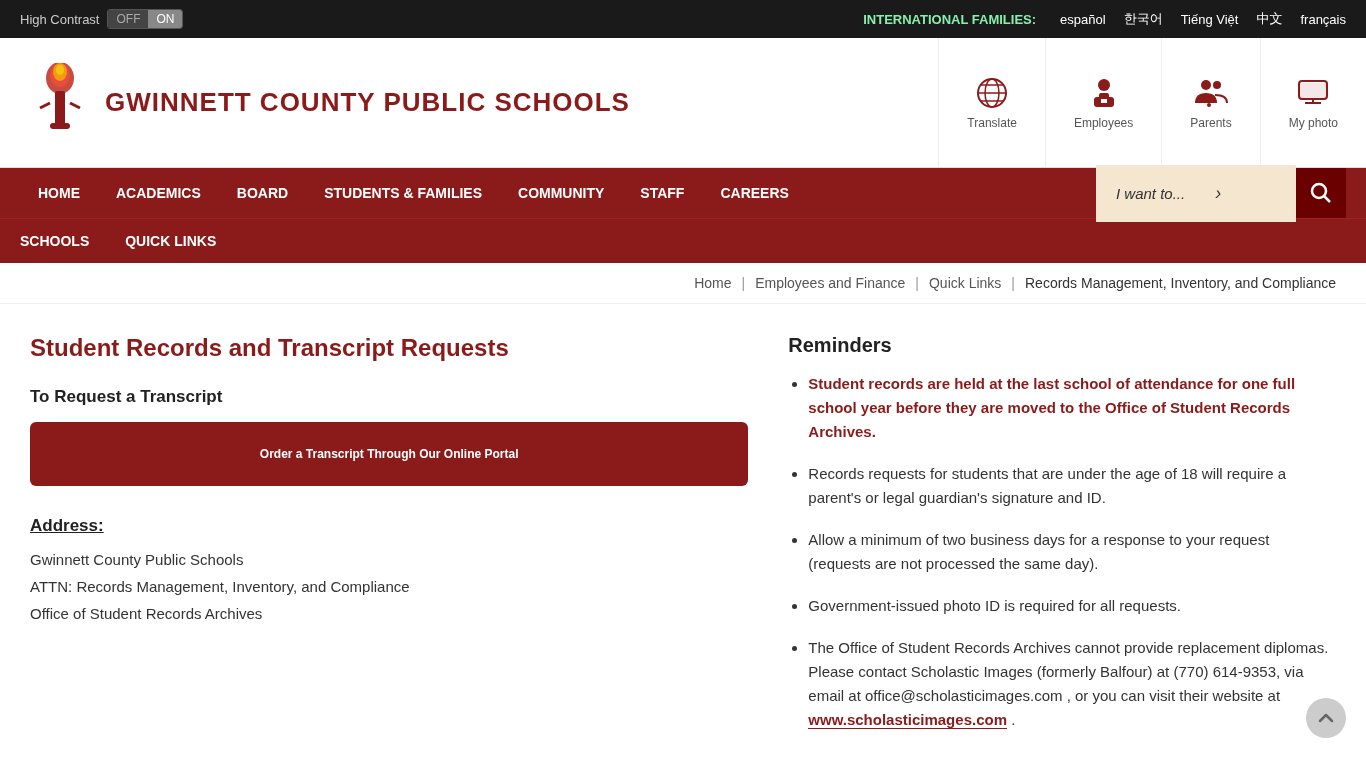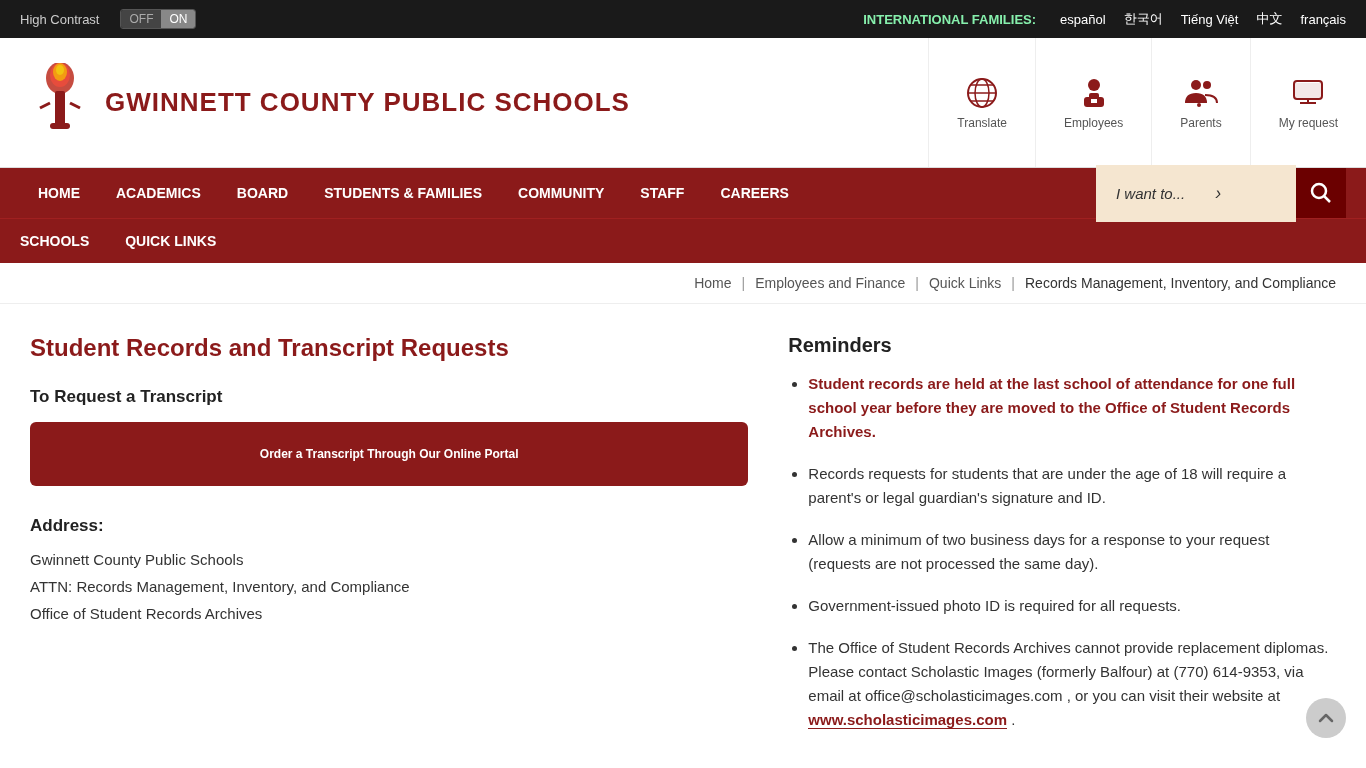--- a/index.html
+++ b/index.html
@@ -7,21 +7,20 @@
 
     
     .top-bar {
       background: #1a1a1a;
       color: #fff;
       display: flex;
       align-items: center;
       padding: 0 20px;
       height: 38px;
       font-size: 13px;
-      gap: 13px;
     }
     .high-contrast-label { color: #ccc; margin-right: 8px; }
     .toggle-container { display: flex; align-items: center; gap: 0; border: 1px solid #555; border-radius: 3px; overflow: hidden; }
     .toggle-btn { padding: 2px 8px; font-size: 12px; cursor: pointer; }
     .toggle-off { background: #444; color: #aaa; }
     .toggle-on { background: #888; color: #fff; }
     .intl-families { margin-left: auto; display: flex; align-items: center; gap: 18px; }
     .intl-label { color: #86efac; font-weight: bold; margin-right: 6px; }
     .intl-link { color: #fff; text-decoration: none; }
 
@@ -180,20 +179,21 @@
       font-weight: bold;
       cursor: pointer;
     }
 
     
     .address-title {
       font-size: 17px;
       font-weight: bold;
       color: #222;
       margin-bottom: 10px;
+      text-decoration: underline;
     }
     .address-line { line-height: 1.8; color: #333; font-size: 15px; }
 
     
     .reminders-title {
       font-size: 20px;
       font-weight: bold;
       color: #222;
       margin-bottom: 15px;
     }
@@ -287,21 +287,21 @@
       <span>Parents</span>
     </a>
 
     <a class="header-icon-btn">
       <svg class="header-icon-svg" viewBox="0 0 36 36" xmlns="http://www.w3.org/2000/svg">
         <rect x="4" y="6" width="28" height="18" rx="3" stroke="#8b1a1a" stroke-width="2" fill="none"></rect>
         <rect x="4" y="8" width="28" height="16" rx="2" fill="#8b1a1a" opacity="0.1"></rect>
         <line x1="10" y1="28" x2="26" y2="28" stroke="#8b1a1a" stroke-width="2"></line>
         <line x1="18" y1="24" x2="18" y2="28" stroke="#8b1a1a" stroke-width="2"></line>
       </svg>
-      <span>My request</span>
+      <span>My photo</span>
     </a>
   </div>
 </div>
 
 <nav class="main-nav">
   <a class="nav-item">HOME</a>
   <a class="nav-item">ACADEMICS</a>
   <a class="nav-item">BOARD</a>
   <a class="nav-item">STUDENTS &amp; FAMILIES</a>
   <a class="nav-item">COMMUNITY</a>

